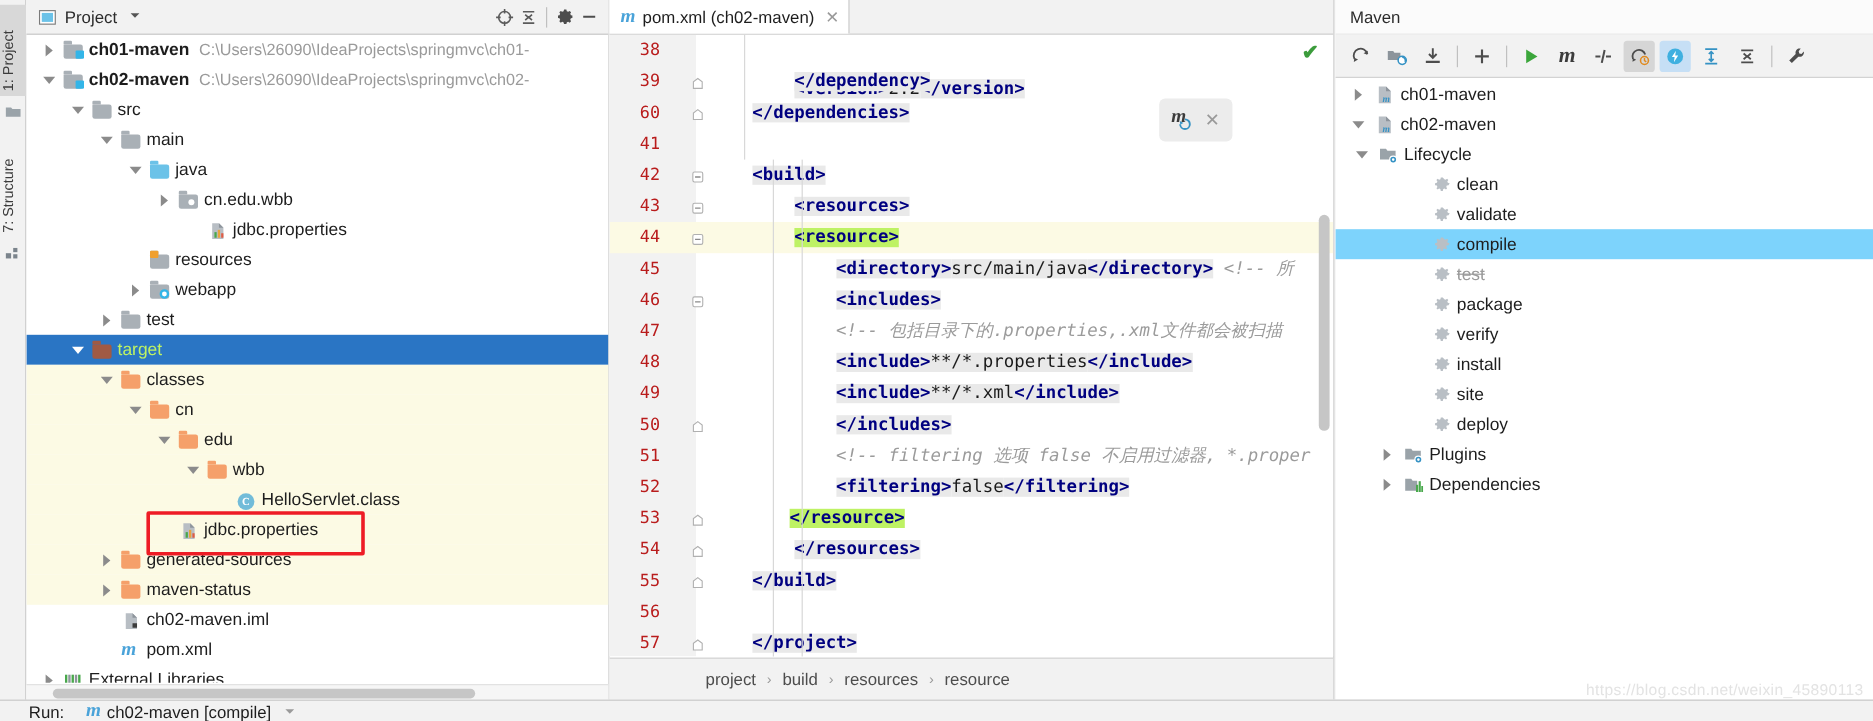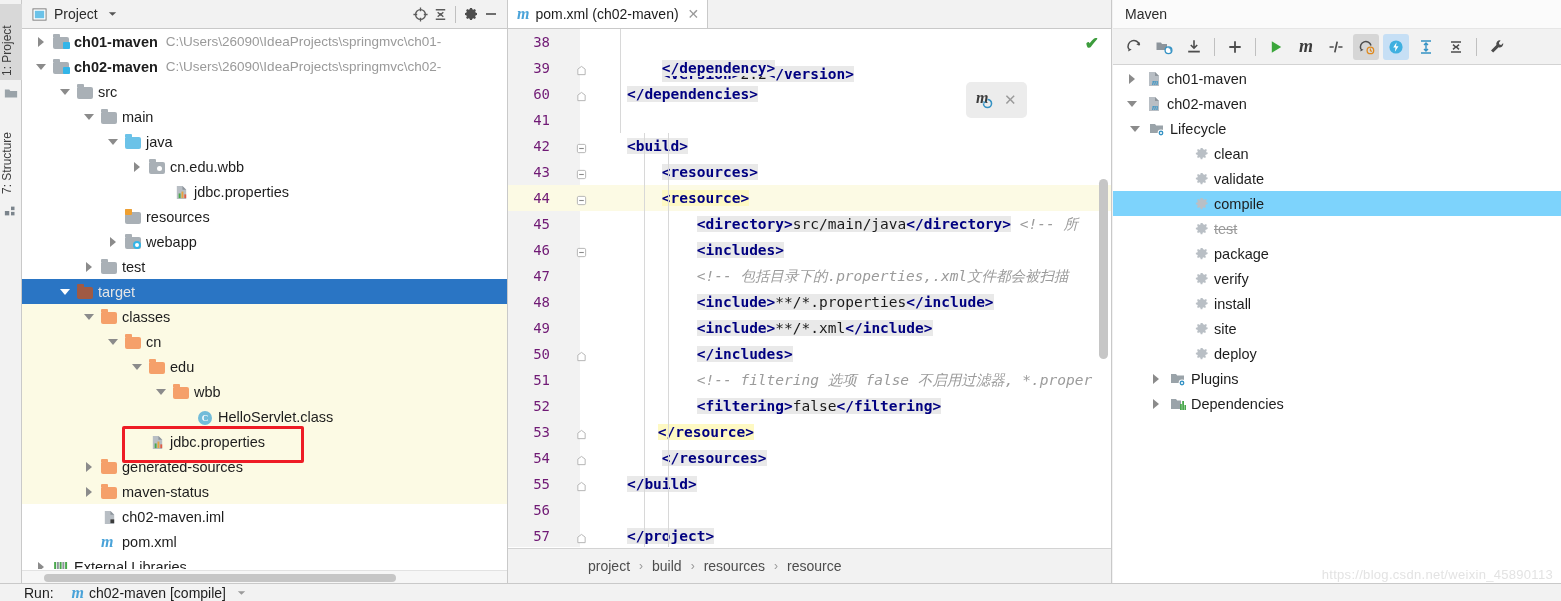--- a/index.html
+++ b/index.html
@@ -41,21 +41,21 @@
   .hicon { width: 20px; height: 20px; display: flex; align-items: center; justify-content: center; cursor: pointer; }
   .sep-v { width: 1px; height: 17px; background: #c0c0c0; margin: 0 5px; }
 
   .tree { position: absolute; top: 29px; left: 0; right: 0; bottom: 14px; overflow: hidden; }
   .row {
     height: 25px; display: flex; align-items: center;
     font-size: 14.5px; color: #1d1d1d; white-space: nowrap; cursor: default;
     position: relative;
   }
   .row.yellow { background: #fcfae4; }
-  .row.sel { background: #2a75c4; color: #e5e5e5; }
+  .row.sel { background: #2a75c4; color: #bef264; }
   .arrow { width: 11px; height: 11px; flex: 0 0 11px; position: relative; }
   .arrow.right::after {
     content: ""; position: absolute; left: 2px; top: 1px;
     border-left: 6px solid #8b8b8b; border-top: 5px solid transparent; border-bottom: 5px solid transparent;
   }
   .arrow.down::after {
     content: ""; position: absolute; left: 0px; top: 3px;
     border-top: 6px solid #8b8b8b; border-left: 5px solid transparent; border-right: 5px solid transparent;
   }
   .row.sel .arrow.down::after { border-top-color: #ffffff; }
@@ -107,32 +107,32 @@
   .tab .mglyph { position: static; margin-right: 6px; }
   .tabclose { margin-left: 9px; color: #9a9a9a; font-size: 14px; cursor: pointer; }
 
   .code-area { position: absolute; top: 29px; left: 0; right: 0; bottom: 36px; overflow: hidden; background: #fff; }
   .gutter { position: absolute; left: 0; top: 0; width: 72px; height: 100%; background: #f2f2f2; }
   .lines { position: absolute; left: 0; top: 0; right: 0; }
   .cl { height: 26px; position: relative; }
   .cl.cur { background: #fcfae4; }
   .lnum {
     position: absolute; left: 0; width: 42px; text-align: right;
-    font-family: "DejaVu Sans Mono", monospace; font-size: 14px; color: #701a75; line-height: 26px;
+    font-family: "DejaVu Sans Mono", monospace; font-size: 14px; color: #b91c1c; line-height: 26px;
   }
   .fold-mark { position: absolute; left: 68px; top: 7px; width: 11px; height: 11px; }
   .ctext {
     position: absolute; left: 84px; top: 0; line-height: 26px; white-space: pre;
     font-family: "DejaVu Sans Mono", monospace; font-size: 14.5px; color: #0c0c44;
   }
   .tagname { color: #000080; font-weight: bold; }
   .val { color: #1a1a1a; font-weight: normal; }
   .cmt { color: #9b9b9b; font-style: italic; font-weight: normal; }
   .hl { background: #e9e9e9; }
-  .selblue { background: #fef9c3; margin-top: 44px; }
+  .selblue { background: #bef264; margin-top: 44px; }
   .indentline { position: absolute; top: 0; width: 1px; height: 100%; background: #d8d8d8; }
 
   .checkmark { position: absolute; right: 12px; top: 4px; font-size: 17px; color: #3c9c3c; font-weight: bold; }
   .vscroll { position: absolute; right: 3px; width: 9px; background: #c6c6c6; border-radius: 5px; }
 
   .maven-popup {
     position: absolute; background: #ececec; border-radius: 5px; height: 36px;
     display: flex; align-items: center; padding: 0 10px; gap: 10px;
   }
   .maven-popup .x { color: #9a9a9a; font-size: 15px; cursor: pointer; }

